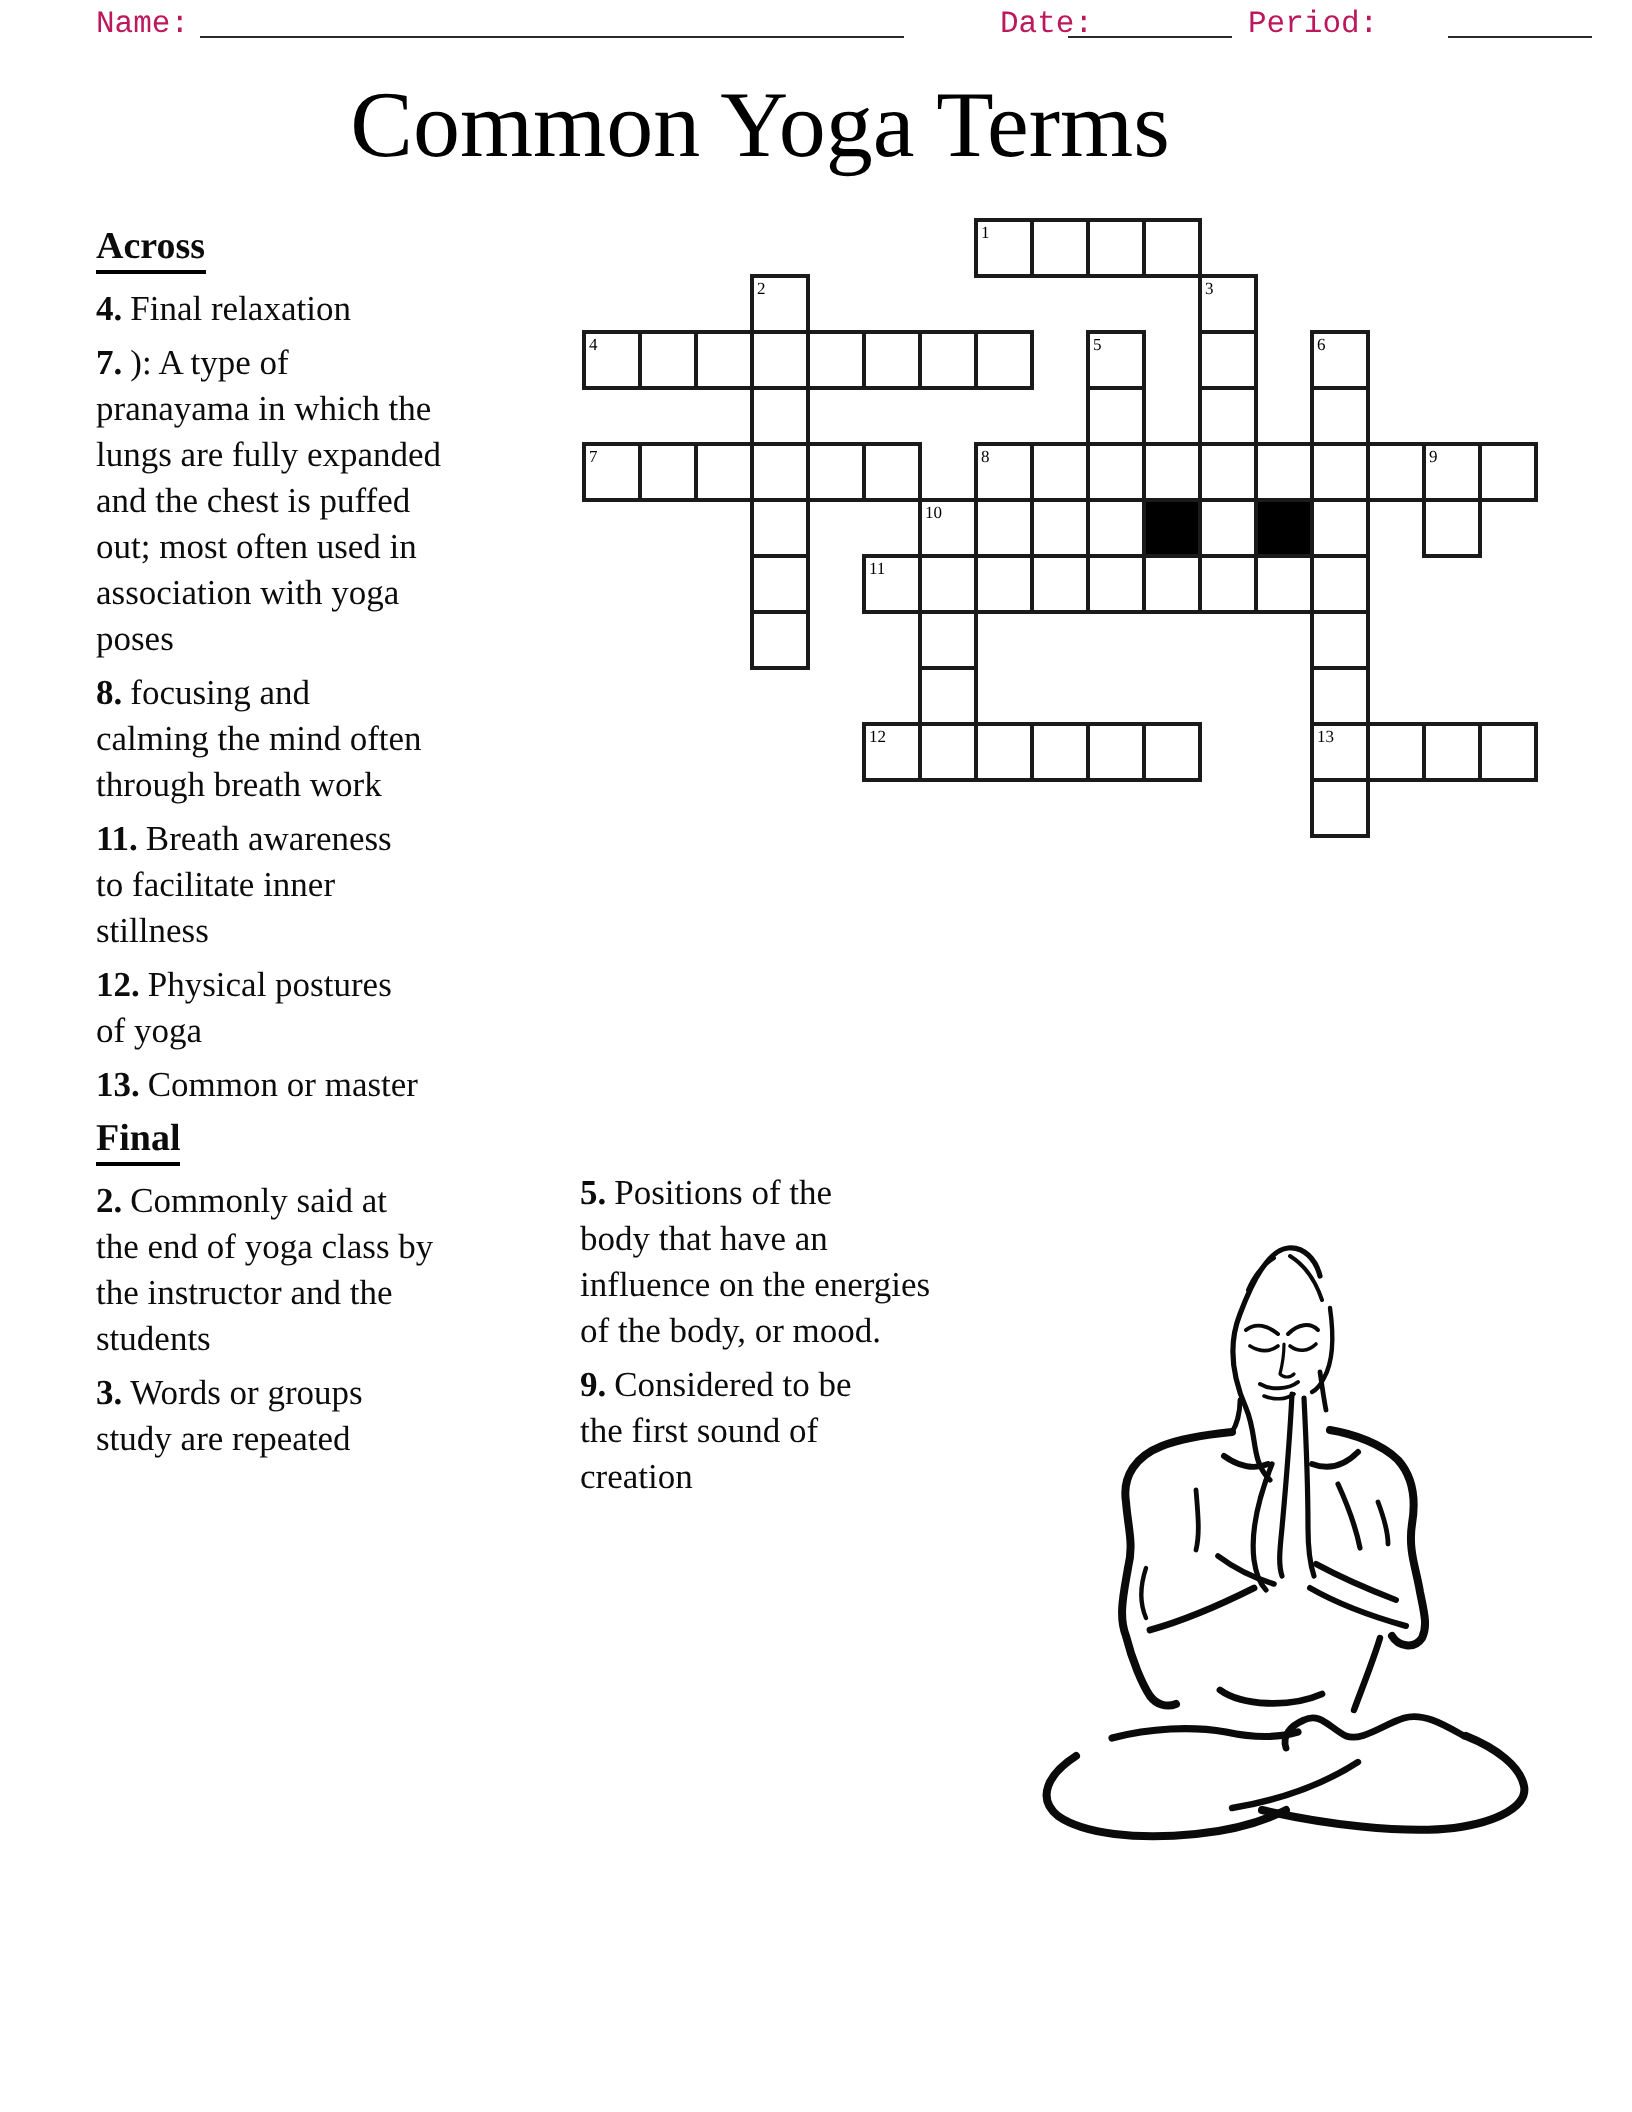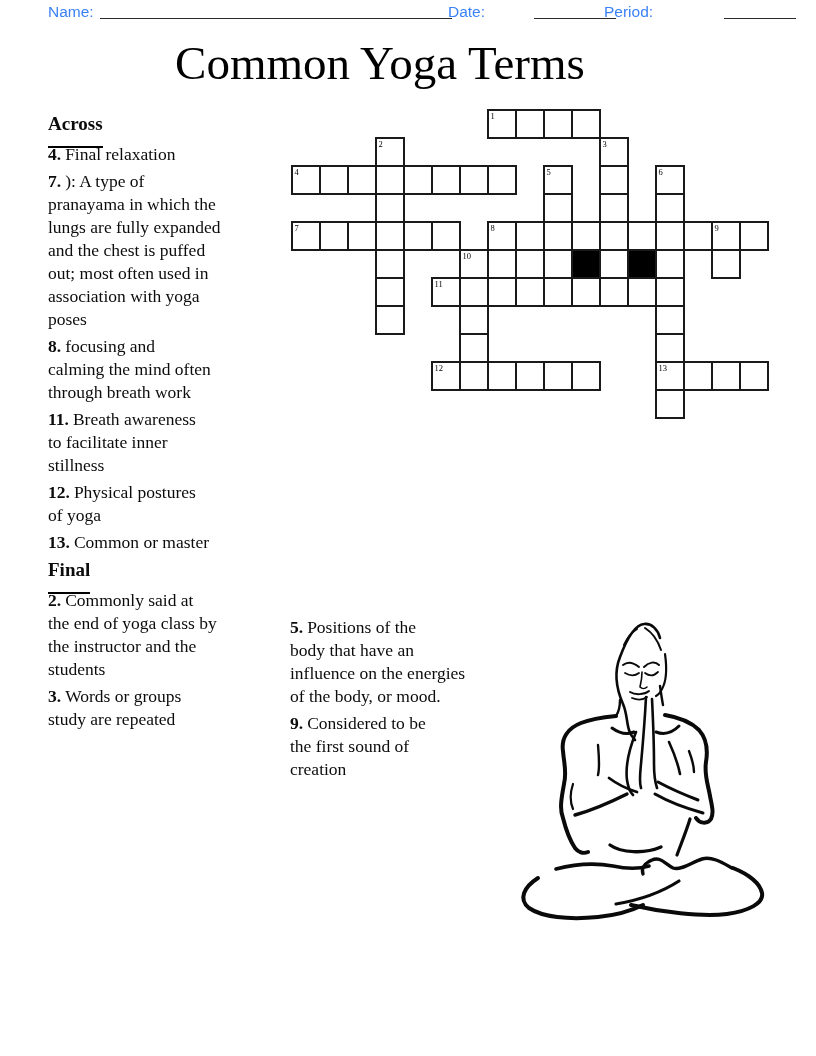--- a/index.html
+++ b/index.html
@@ -1,45 +1,45 @@
 <!DOCTYPE html>
 <html><head>
 <meta charset="utf-8">
 <style>
   html,body{margin:0;padding:0;background:#fff;}
   .page{position:relative;width:816px;height:1056px;background:#fff;overflow:hidden;
         font-family:"Liberation Serif","DejaVu Serif",serif;color:#000;}
   
-  .hdr-label{position:absolute;top:3px;font-family:Liberation Sans, sans-serif;
-             font-size:15.5px;color:#3b82f6;white-space:nowrap;}
+  .hdr-label{position:absolute;top:3px;font-family:Liberation Mono, monospace;
+             font-size:15.5px;color:#be185d;white-space:nowrap;}
   .blank-line{position:absolute;top:0;height:18px;border-bottom:1.6px solid #2a2a2a;}
   
   .title{position:absolute;top:36px;left:0;width:760px;text-align:center;
          font-size:47px;line-height:54px;color:#000;}
   
   .col{position:absolute;font-size:17.5px;line-height:23px;color:#0c0c0c;}
   .col h2{margin:0 0 7px 0;font-size:19px;line-height:24px;font-weight:bold;}
-  .col h2 span{border-bottom:2px solid #000;padding-bottom:12px;text-align:right;}
+  .col h2 span{border-bottom:2px solid #000;padding-bottom:1px;text-align:right;}
   .clue{margin:0 0 4px 0;}
   .clue b{margin-right:4px;}
   .clue .ct{white-space:pre-line;}
   
   .gridwrap{position:absolute;left:290px;top:108px;width:480px;height:312px;}
   .figwrap{position:absolute;left:513px;top:612px;width:256px;height:312px;}
 </style>
 </head>
 <body>
 
 <div class="page">
 
   <span class="hdr-label" style="left:48px">Name:</span>
   <div class="blank-line" style="left:100px;width:352px"></div>
-  <span class="hdr-label" style="left:448px">Date:</span>
+  <span class="hdr-label" style="left:500px">Date:</span>
   <div class="blank-line" style="left:534px;width:82px"></div>
-  <span class="hdr-label" style="left:604px">Period:</span>
+  <span class="hdr-label" style="left:624px">Period:</span>
   <div class="blank-line" style="left:724px;width:72px"></div>
 
   <div class="title">Common Yoga Terms</div>
 
   <div class="gridwrap">
     <svg id="gridsvg" width="480" height="312" viewBox="0 0 480 312" xmlns="http://www.w3.org/2000/svg">
         <rect x="198" y="2" width="28" height="28" fill="#fff" stroke="#1a1a1a" stroke-width="1.6" shape-rendering="crispEdges"></rect>
         <rect x="226" y="2" width="28" height="28" fill="#fff" stroke="#1a1a1a" stroke-width="1.6" shape-rendering="crispEdges"></rect>
         <rect x="254" y="2" width="28" height="28" fill="#fff" stroke="#1a1a1a" stroke-width="1.6" shape-rendering="crispEdges"></rect>
         <rect x="282" y="2" width="28" height="28" fill="#fff" stroke="#1a1a1a" stroke-width="1.6" shape-rendering="crispEdges"></rect>
@@ -169,21 +169,21 @@
     <div>
         <p class="clue"><b>2.</b><span class="ct">Commonly said at
 the end of yoga class by
 the instructor and the
 students</span></p>
         <p class="clue"><b>3.</b><span class="ct">Words or groups
 study are repeated</span></p>
       </div>
   </div>
 
-  <div class="col" style="left:290px;top:616px;width:250px">
+  <div class="col" style="left:290px;top:585px;width:250px">
     <div>
         <p class="clue"><b>5.</b><span class="ct">Positions of the
 body that have an
 influence on the energies
 of the body, or mood.</span></p>
         <p class="clue"><b>9.</b><span class="ct">Considered to be
 the first sound of
 creation</span></p>
       </div>
   </div>

